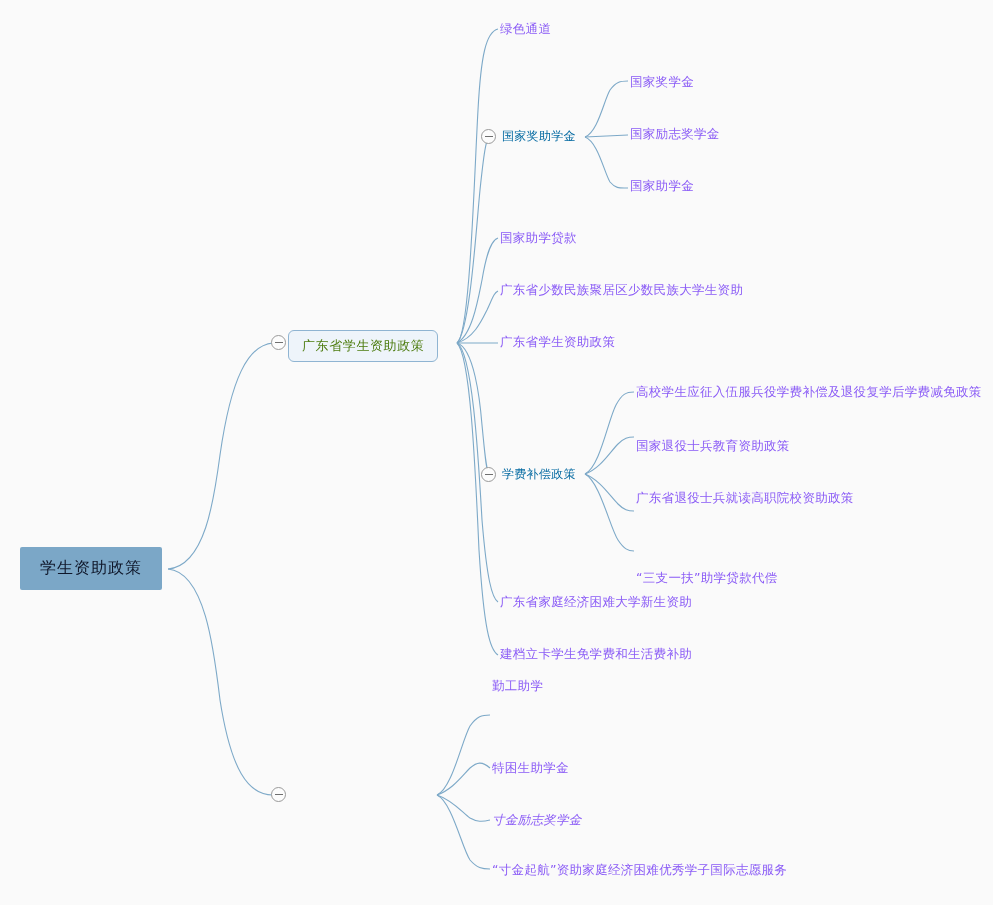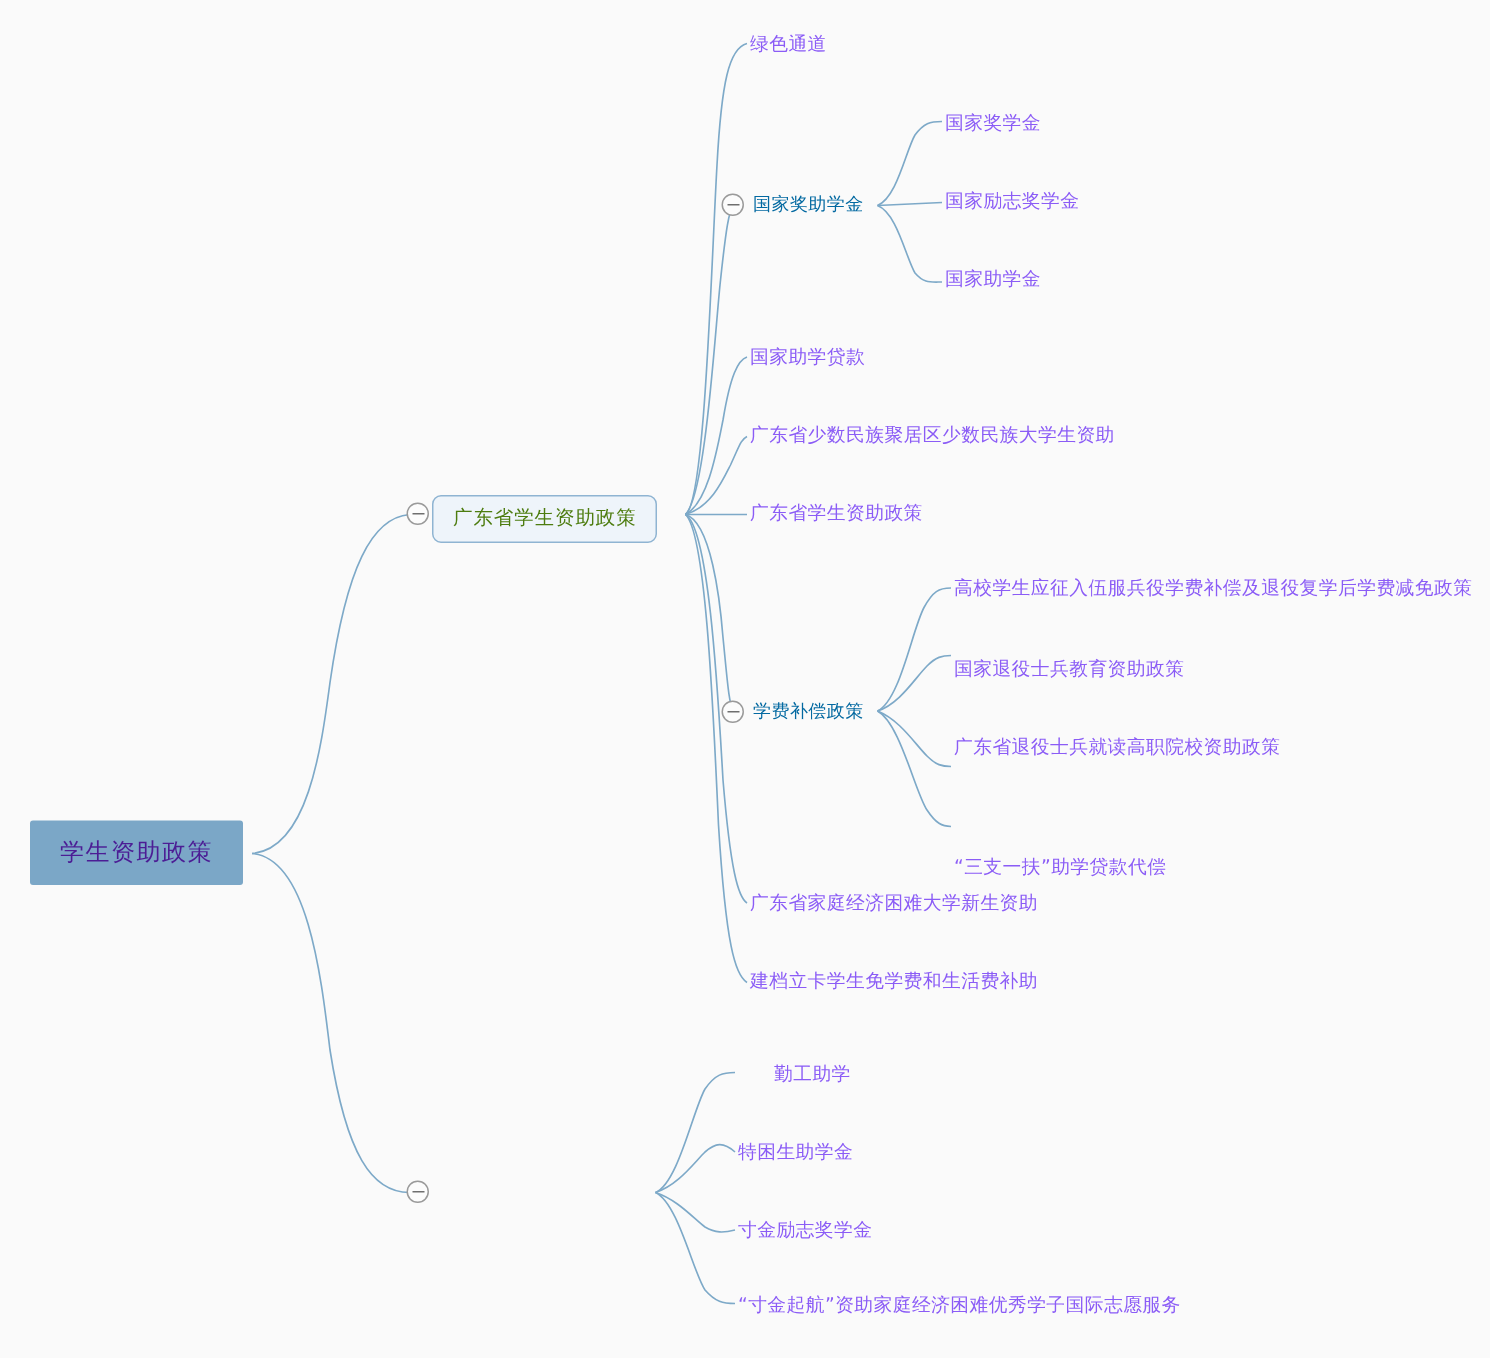--- a/index.html
+++ b/index.html
@@ -37,21 +37,21 @@
   
   .node {
     position: absolute;
     white-space: nowrap;
     line-height: 1;
   }
 
   
   .node-root {
     background: #7ba7c7;
-    color: #4c1d95;
+    color: #0f172a;
     border-radius: 2px;
     font-size: 16px;
     letter-spacing: 1px;
     padding: 13px 20px 14px 20px;
     left: 20px;
     top: 547px;
   }
 
   
   .node-branch {
@@ -191,26 +191,26 @@
 
   <div class="node node-leaf" style="left:500px; top:596px;">
     <span>广东省家庭经济困难大学新生资助</span>
   </div>
   <div class="node node-leaf" style="left:500px; top:648px;">
     <span>建档立卡学生免学费和生活费补助</span>
   </div>
 
   <div class="toggle" style="left:271px; top:787px;"></div>
 
-  <div class="node node-leaf" style="left:492px; top:710px;margin-left:24px;">
+  <div class="node node-leaf" style="left:492px; top:680px;">
     <span>勤工助学</span>
   </div>
   <div class="node node-leaf" style="left:492px; top:762px;">
     <span>特困生助学金</span>
   </div>
-  <div class="node node-leaf" style="left:492px; top:814px;">
+  <div class="node node-leaf" style="left:492px; top:814px;font-style:italic;">
     <span>寸金励志奖学金</span>
   </div>
   <div class="node node-leaf" style="left:492px; top:864px;">
     <span>“寸金起航”资助家庭经济困难优秀学子国际志愿服务</span>
   </div>
 
 </div>
 
 </body></html>

